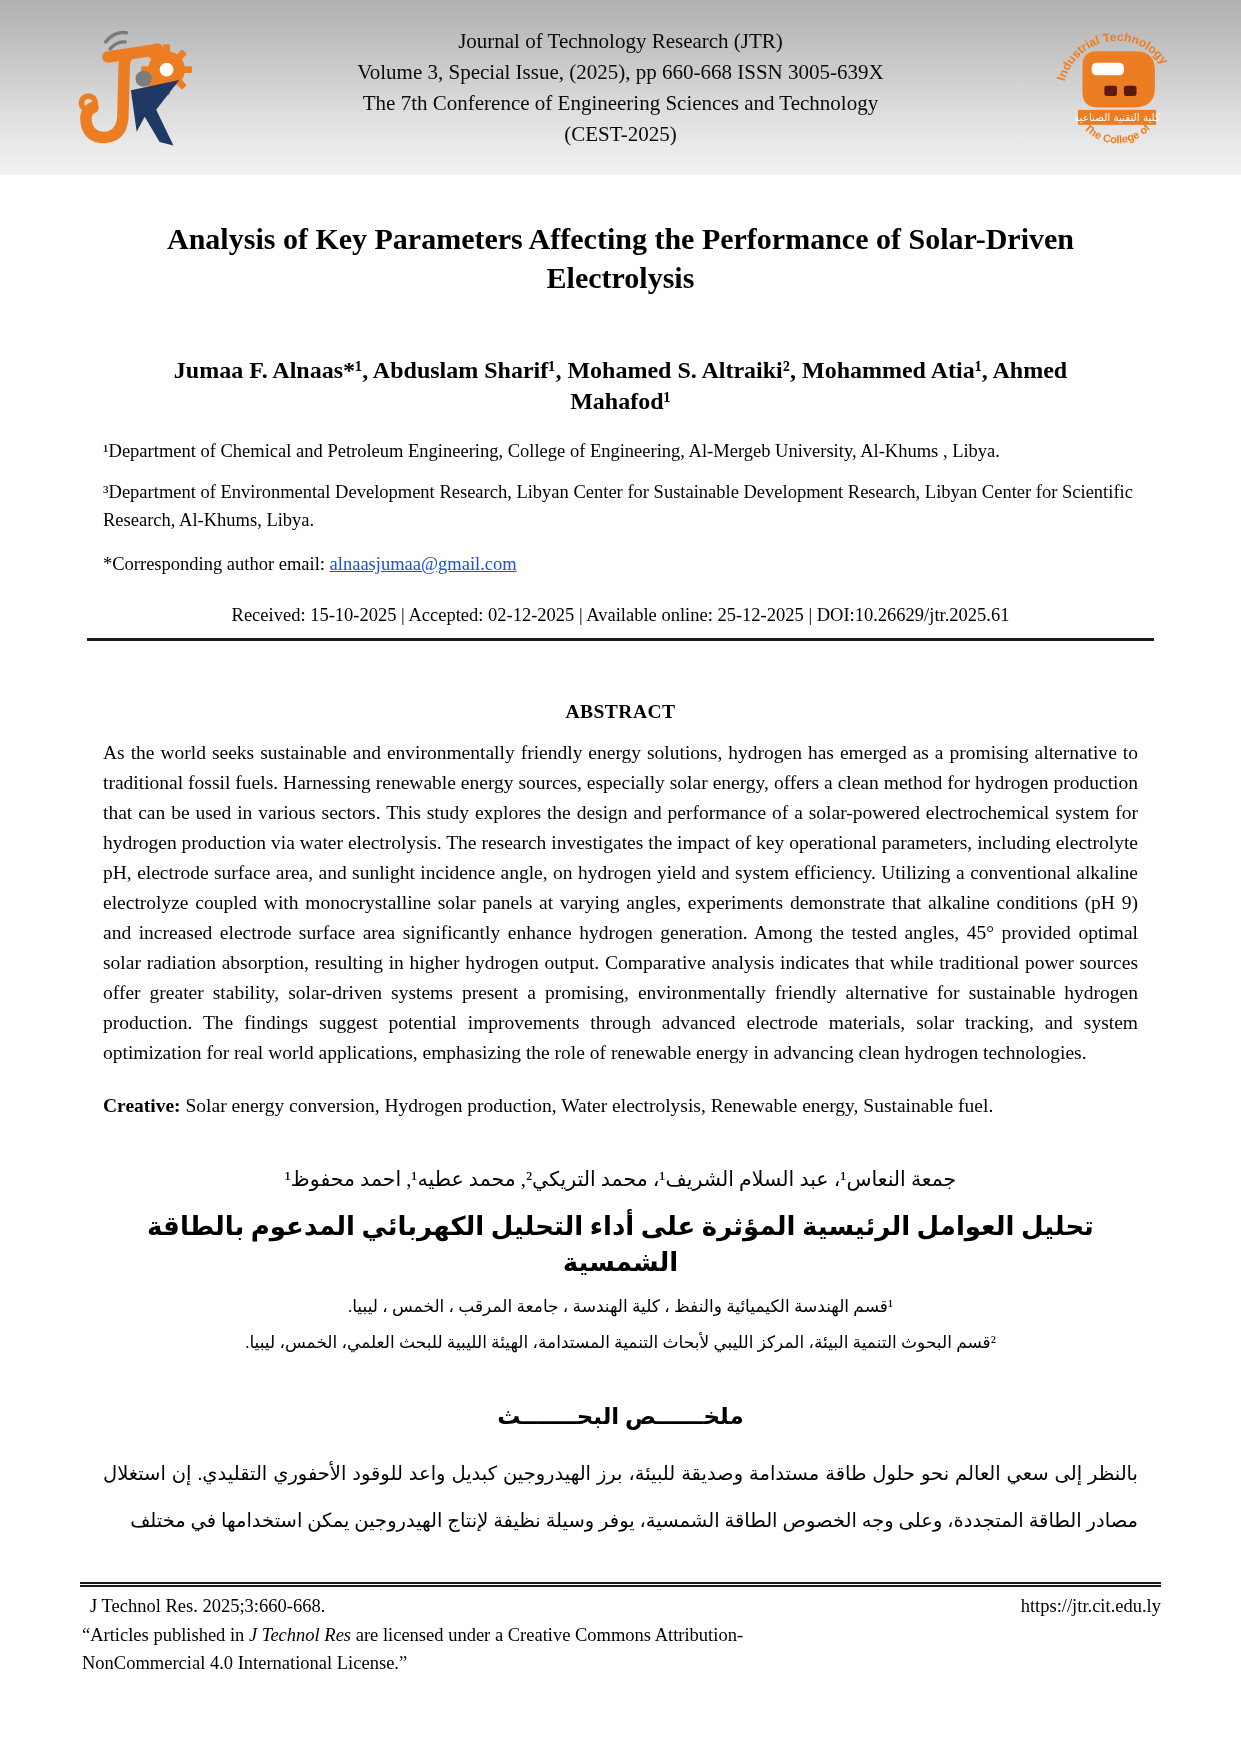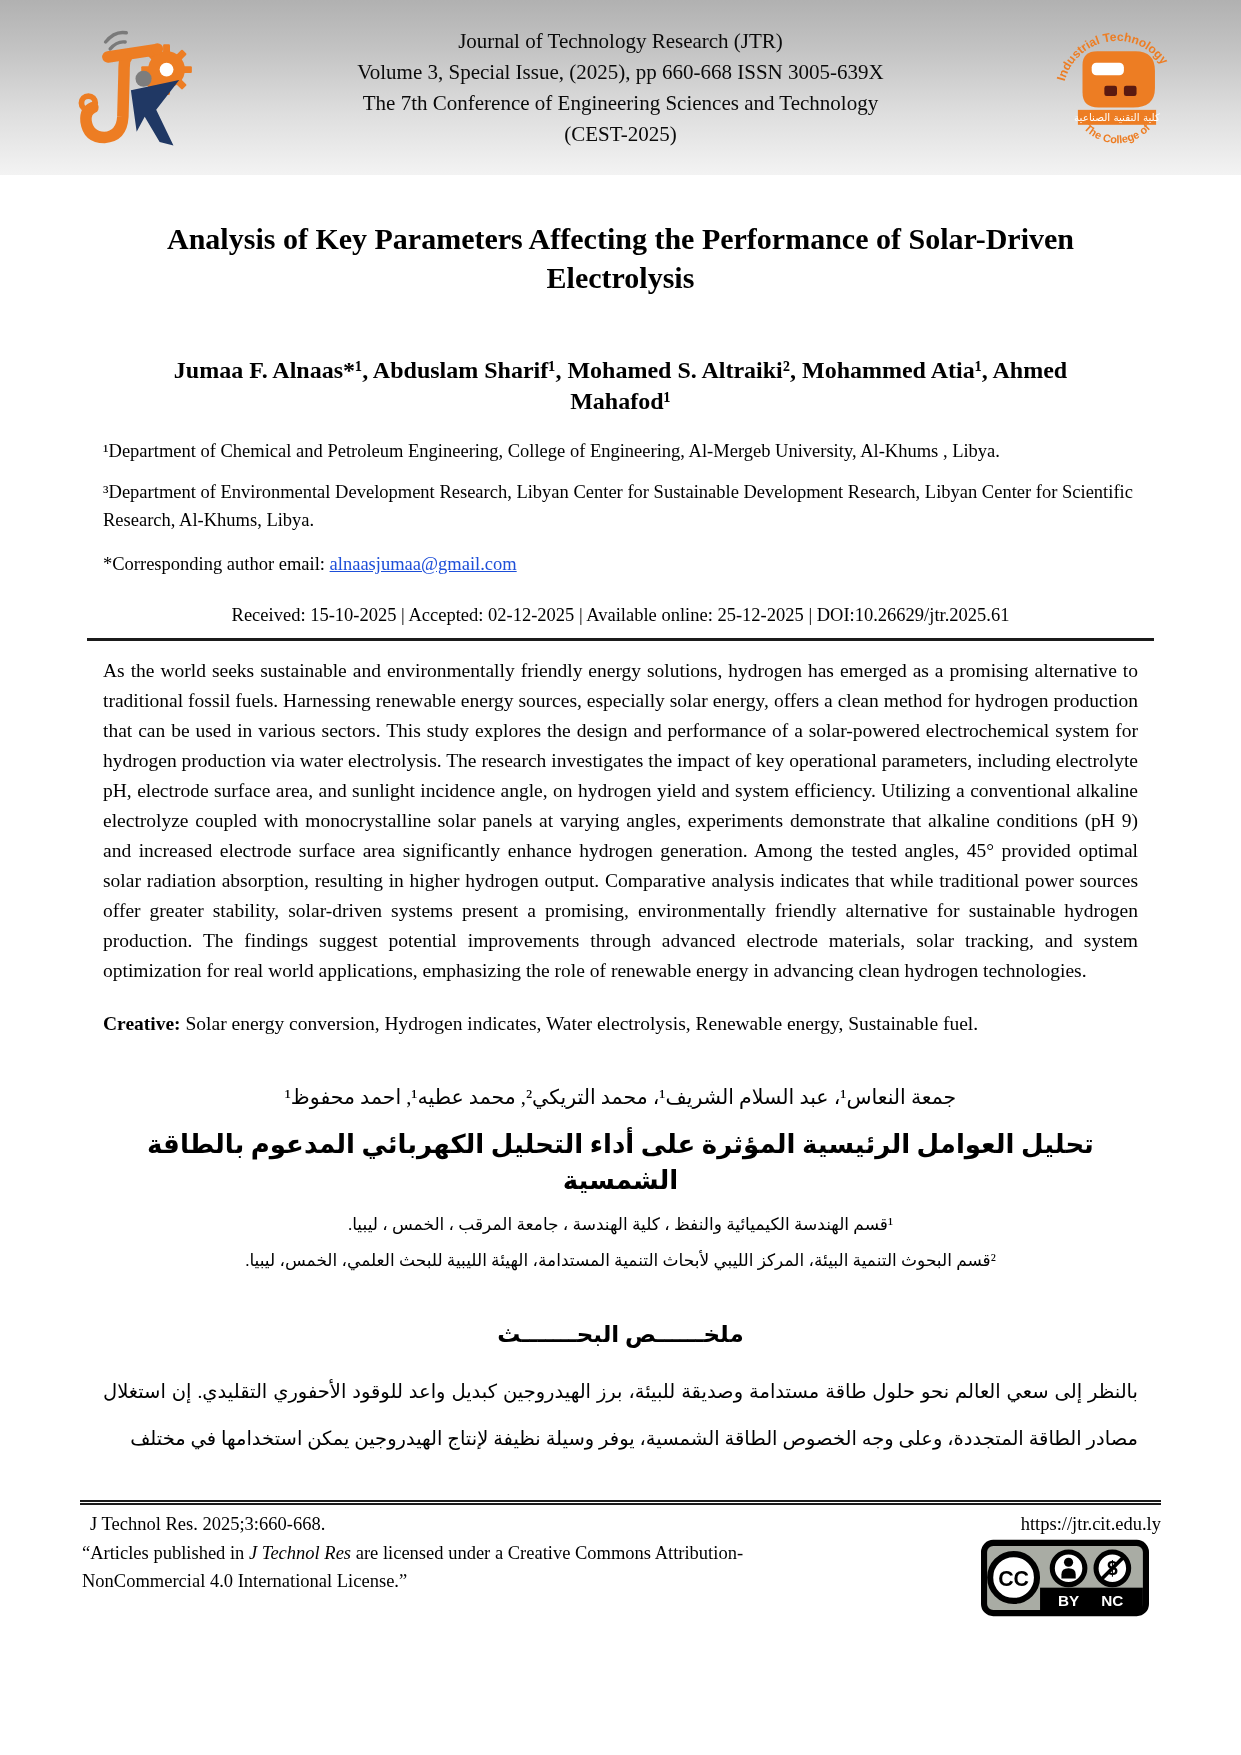--- a/index.html
+++ b/index.html
@@ -123,25 +123,26 @@
 
     <div class="affil">¹Department of Chemical and Petroleum Engineering, College of Engineering, Al-Mergeb University, Al-Khums , Libya.</div>
     <div class="affil">³Department of Environmental Development Research, Libyan Center for Sustainable Development Research, Libyan Center for Scientific Research, Al-Khums, Libya.</div>
 
     <div class="corresp">
       <span>*Corresponding author email:  </span><span class="email">alnaasjumaa@gmail.com</span>
     </div>
 
     <div class="dates">Received: 15-10-2025 | Accepted: 02-12-2025 | Available online: 25-12-2025 | DOI:10.26629/jtr.2025.61</div>
 
+    <div class="abs-head">ABSTRACT</div>
 
     <div class="abs-body">As the world seeks sustainable and environmentally friendly energy solutions, hydrogen has emerged as a promising alternative to traditional fossil fuels. Harnessing renewable energy sources, especially solar energy, offers a clean method for hydrogen production that can be used in various sectors. This study explores the design and performance of a solar-powered electrochemical system for hydrogen production via water electrolysis. The research investigates the impact of key operational parameters, including electrolyte pH, electrode surface area, and sunlight incidence angle, on hydrogen yield and system efficiency. Utilizing a conventional alkaline electrolyze coupled with monocrystalline solar panels at varying angles, experiments demonstrate that alkaline conditions (pH 9) and increased electrode surface area significantly enhance hydrogen generation. Among the tested angles, 45° provided optimal solar radiation absorption, resulting in higher hydrogen output. Comparative analysis indicates that while traditional power sources offer greater stability, solar-driven systems present a promising, environmentally friendly alternative for sustainable hydrogen production. The findings suggest potential improvements through advanced electrode materials, solar tracking, and system optimization for real world applications, emphasizing the role of renewable energy in advancing clean hydrogen technologies.</div>
 
     <div class="keywords">
-      <b>Creative:</b><span> Solar energy conversion, Hydrogen indicates, Water electrolysis, Renewable energy, Sustainable fuel.</span>
+      <b>Creative:</b><span> Solar energy conversion, Hydrogen production, Water electrolysis, Renewable energy, Sustainable fuel.</span>
     </div>
 
     <div class="ar ar-authors">جمعة النعاس¹، عبد السلام الشريف¹، محمد التريكي², محمد عطيه¹, احمد محفوظ¹</div>
 
     <div class="ar ar-title">تحليل العوامل الرئيسية المؤثرة على أداء التحليل الكهربائي المدعوم بالطاقة الشمسية</div>
 
     <div class="ar ar-affil">¹قسم الهندسة الكيميائية والنفظ ، كلية الهندسة ، جامعة المرقب ، الخمس ، ليبيا.</div>
     <div class="ar ar-affil">²قسم البحوث التنمية البيئة، المركز الليبي لأبحاث التنمية المستدامة، الهيئة الليبية للبحث العلمي، الخمس، ليبيا.</div>
 
     <div class="ar ar-head">ملخــــــص البحـــــــث</div>
@@ -150,33 +151,17 @@
 
     <div class="foot">
       <div class="foot-row">
         <span class="left">J Technol Res. 2025;3:660-668.</span>
         <span>https://jtr.cit.edu.ly</span>
       </div>
       <div class="foot-lic-row">
         <div class="lic">
           <span>“Articles published in </span><span class="ital">J Technol Res</span><span> are licensed under a Creative Commons Attribution-NonCommercial 4.0 International License.”</span>
         </div>
-        <div class="cc-badge">
-          <svg viewBox="0 0 165 75" width="168" height="78">
-            <rect x="3" y="3" width="159" height="69" rx="9" fill="#a9aca4" stroke="#000000" stroke-width="6"></rect>
-            <rect x="58" y="47" width="101" height="22" fill="#000000"></rect>
-            <circle cx="32" cy="37" r="23" fill="#ffffff" stroke="#000000" stroke-width="6"></circle>
-            <text x="32" y="45" text-anchor="middle" font-size="21" font-weight="bold" font-family="'Liberation Sans',sans-serif">CC</text>
-            <circle cx="86" cy="28" r="16" fill="#ffffff" stroke="#000000" stroke-width="5"></circle>
-            <circle cx="86" cy="22" r="4.5" fill="#000000"></circle>
-            <path d="M79,38 v-4 q0,-6 7,-6 q7,0 7,6 v4 z" fill="#000000"></path>
-            <circle cx="129" cy="28" r="16" fill="#ffffff" stroke="#000000" stroke-width="5"></circle>
-            <text x="129" y="35" text-anchor="middle" font-size="19" font-weight="bold" font-family="'Liberation Sans',sans-serif">$</text>
-            <line x1="118" y1="39" x2="140" y2="17" stroke="#000000" stroke-width="3.5"></line>
-            <text x="86" y="65" text-anchor="middle" font-size="15" font-weight="bold" fill="#ffffff" font-family="'Liberation Sans',sans-serif">BY</text>
-            <text x="129" y="65" text-anchor="middle" font-size="15" font-weight="bold" fill="#ffffff" font-family="'Liberation Sans',sans-serif">NC</text>
-          </svg>
-        </div>
       </div>
     </div>
 
   </div>
 </div>
 
 </body></html>

